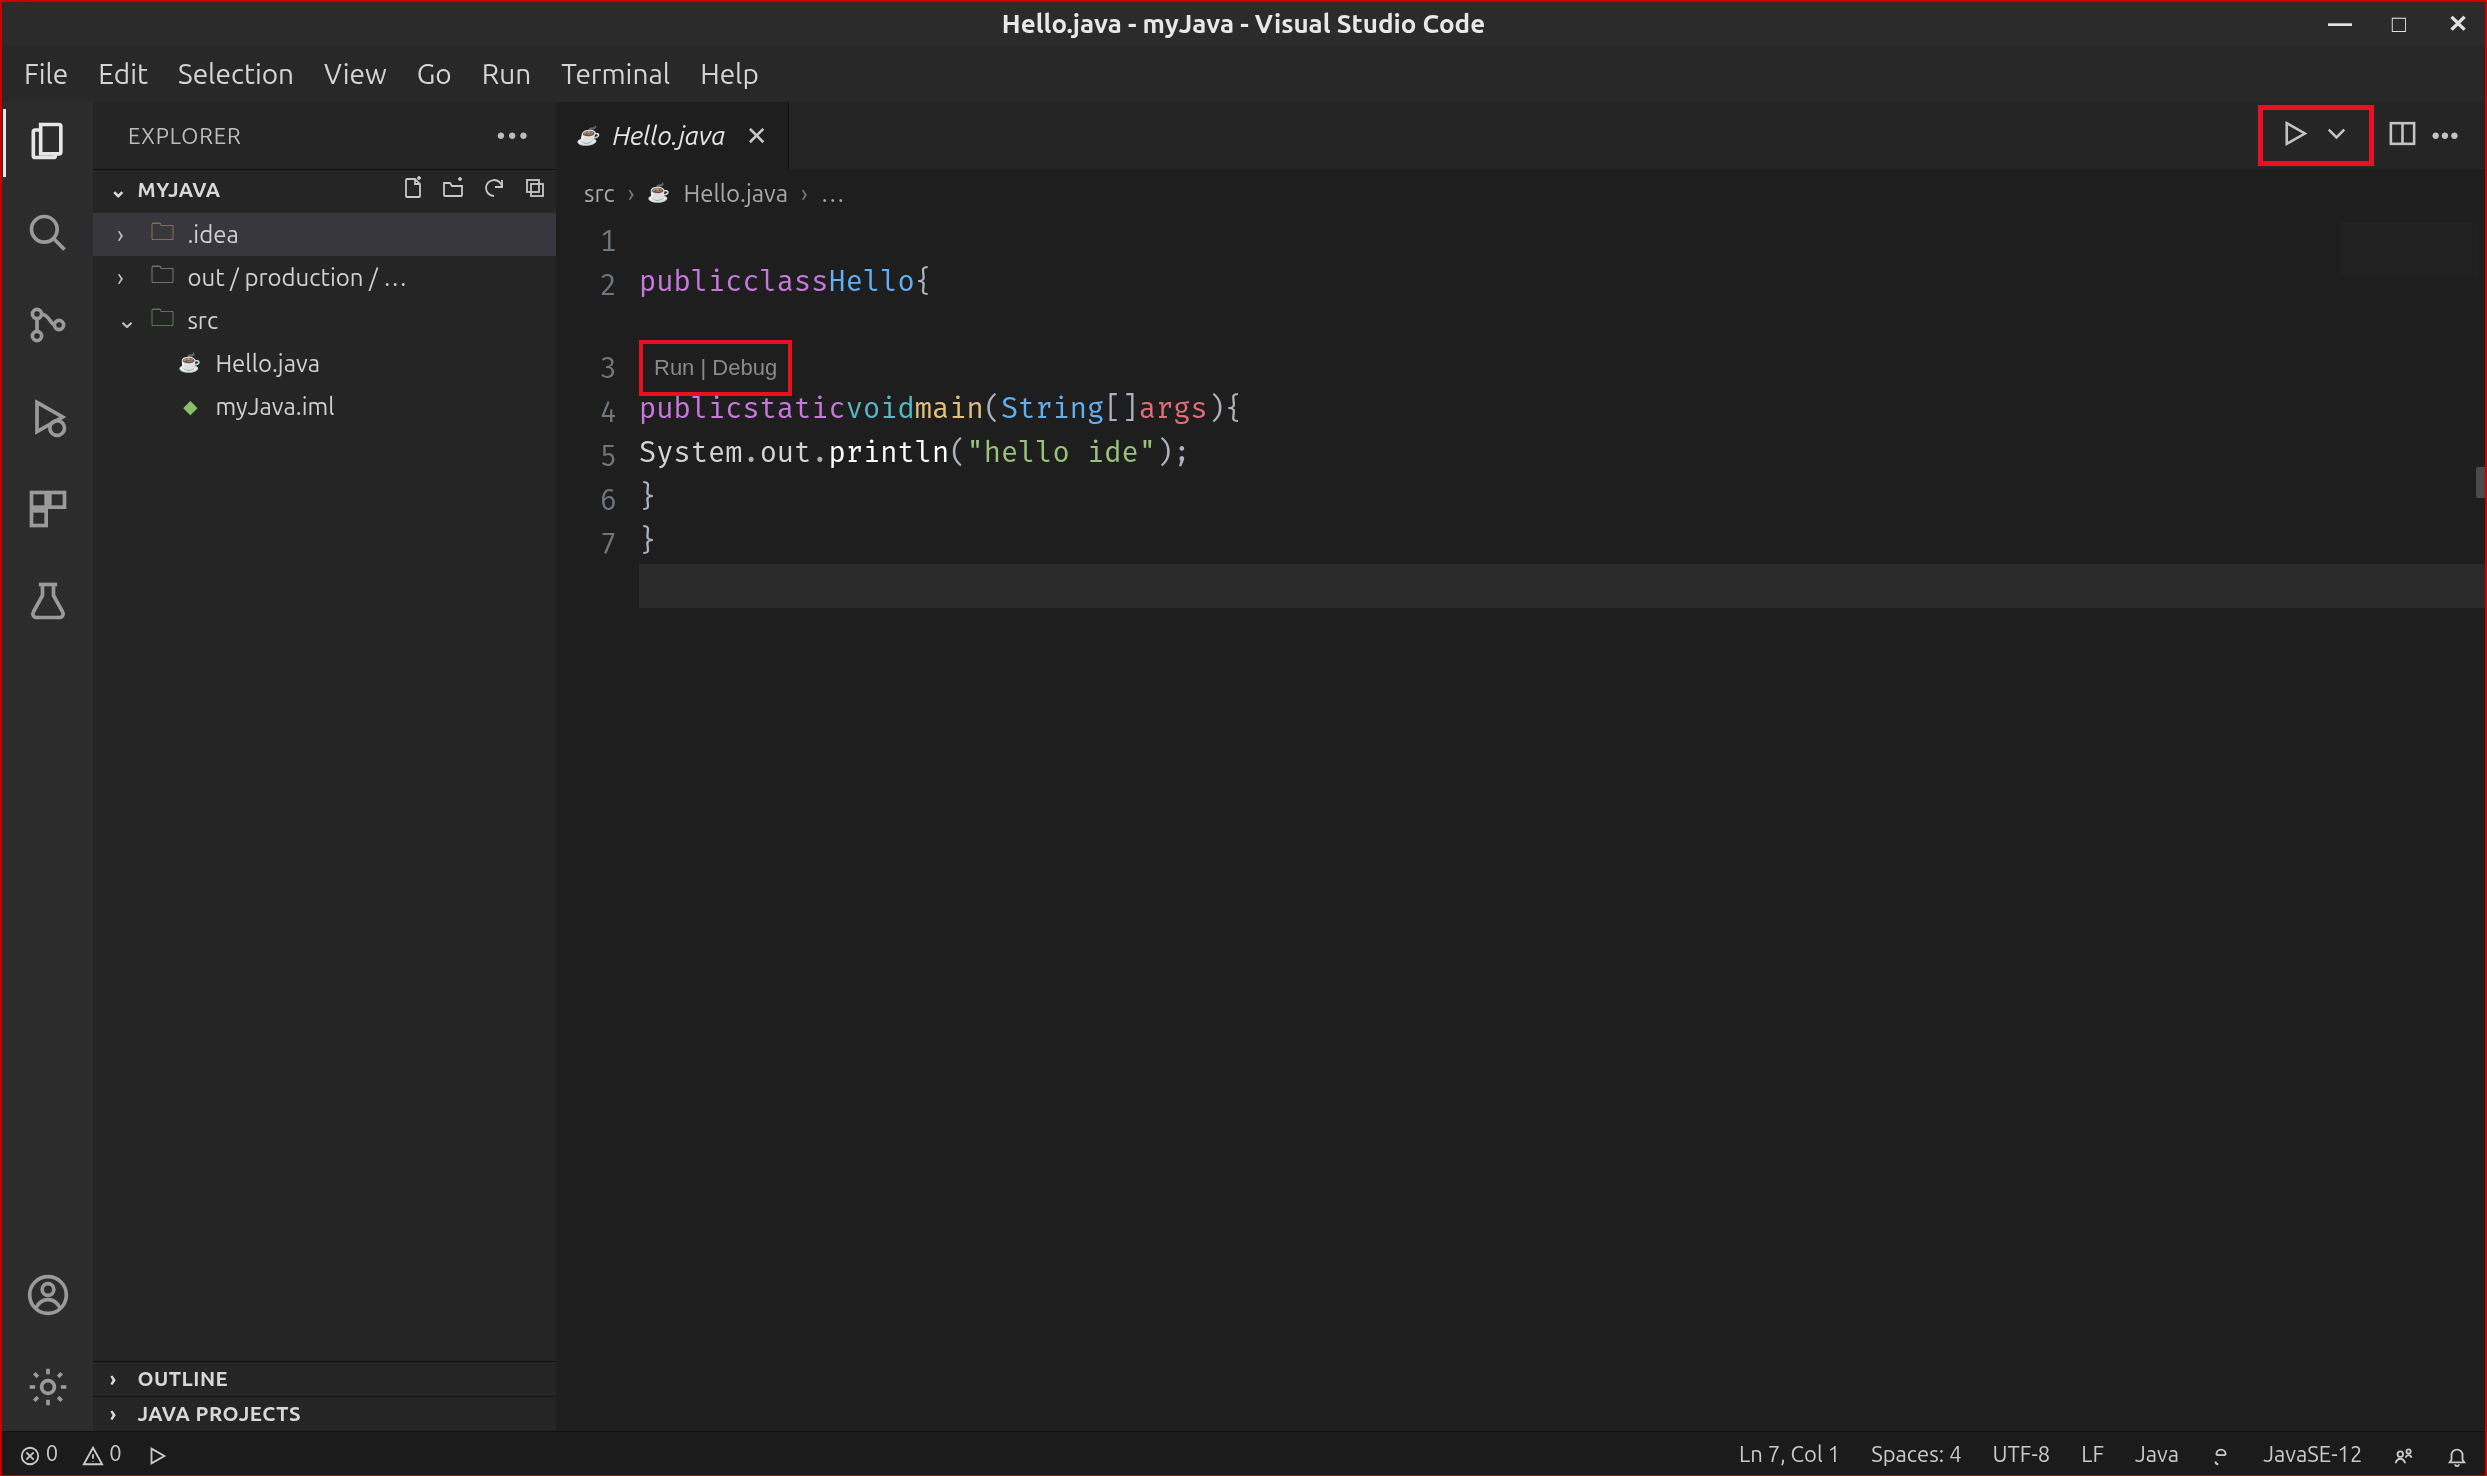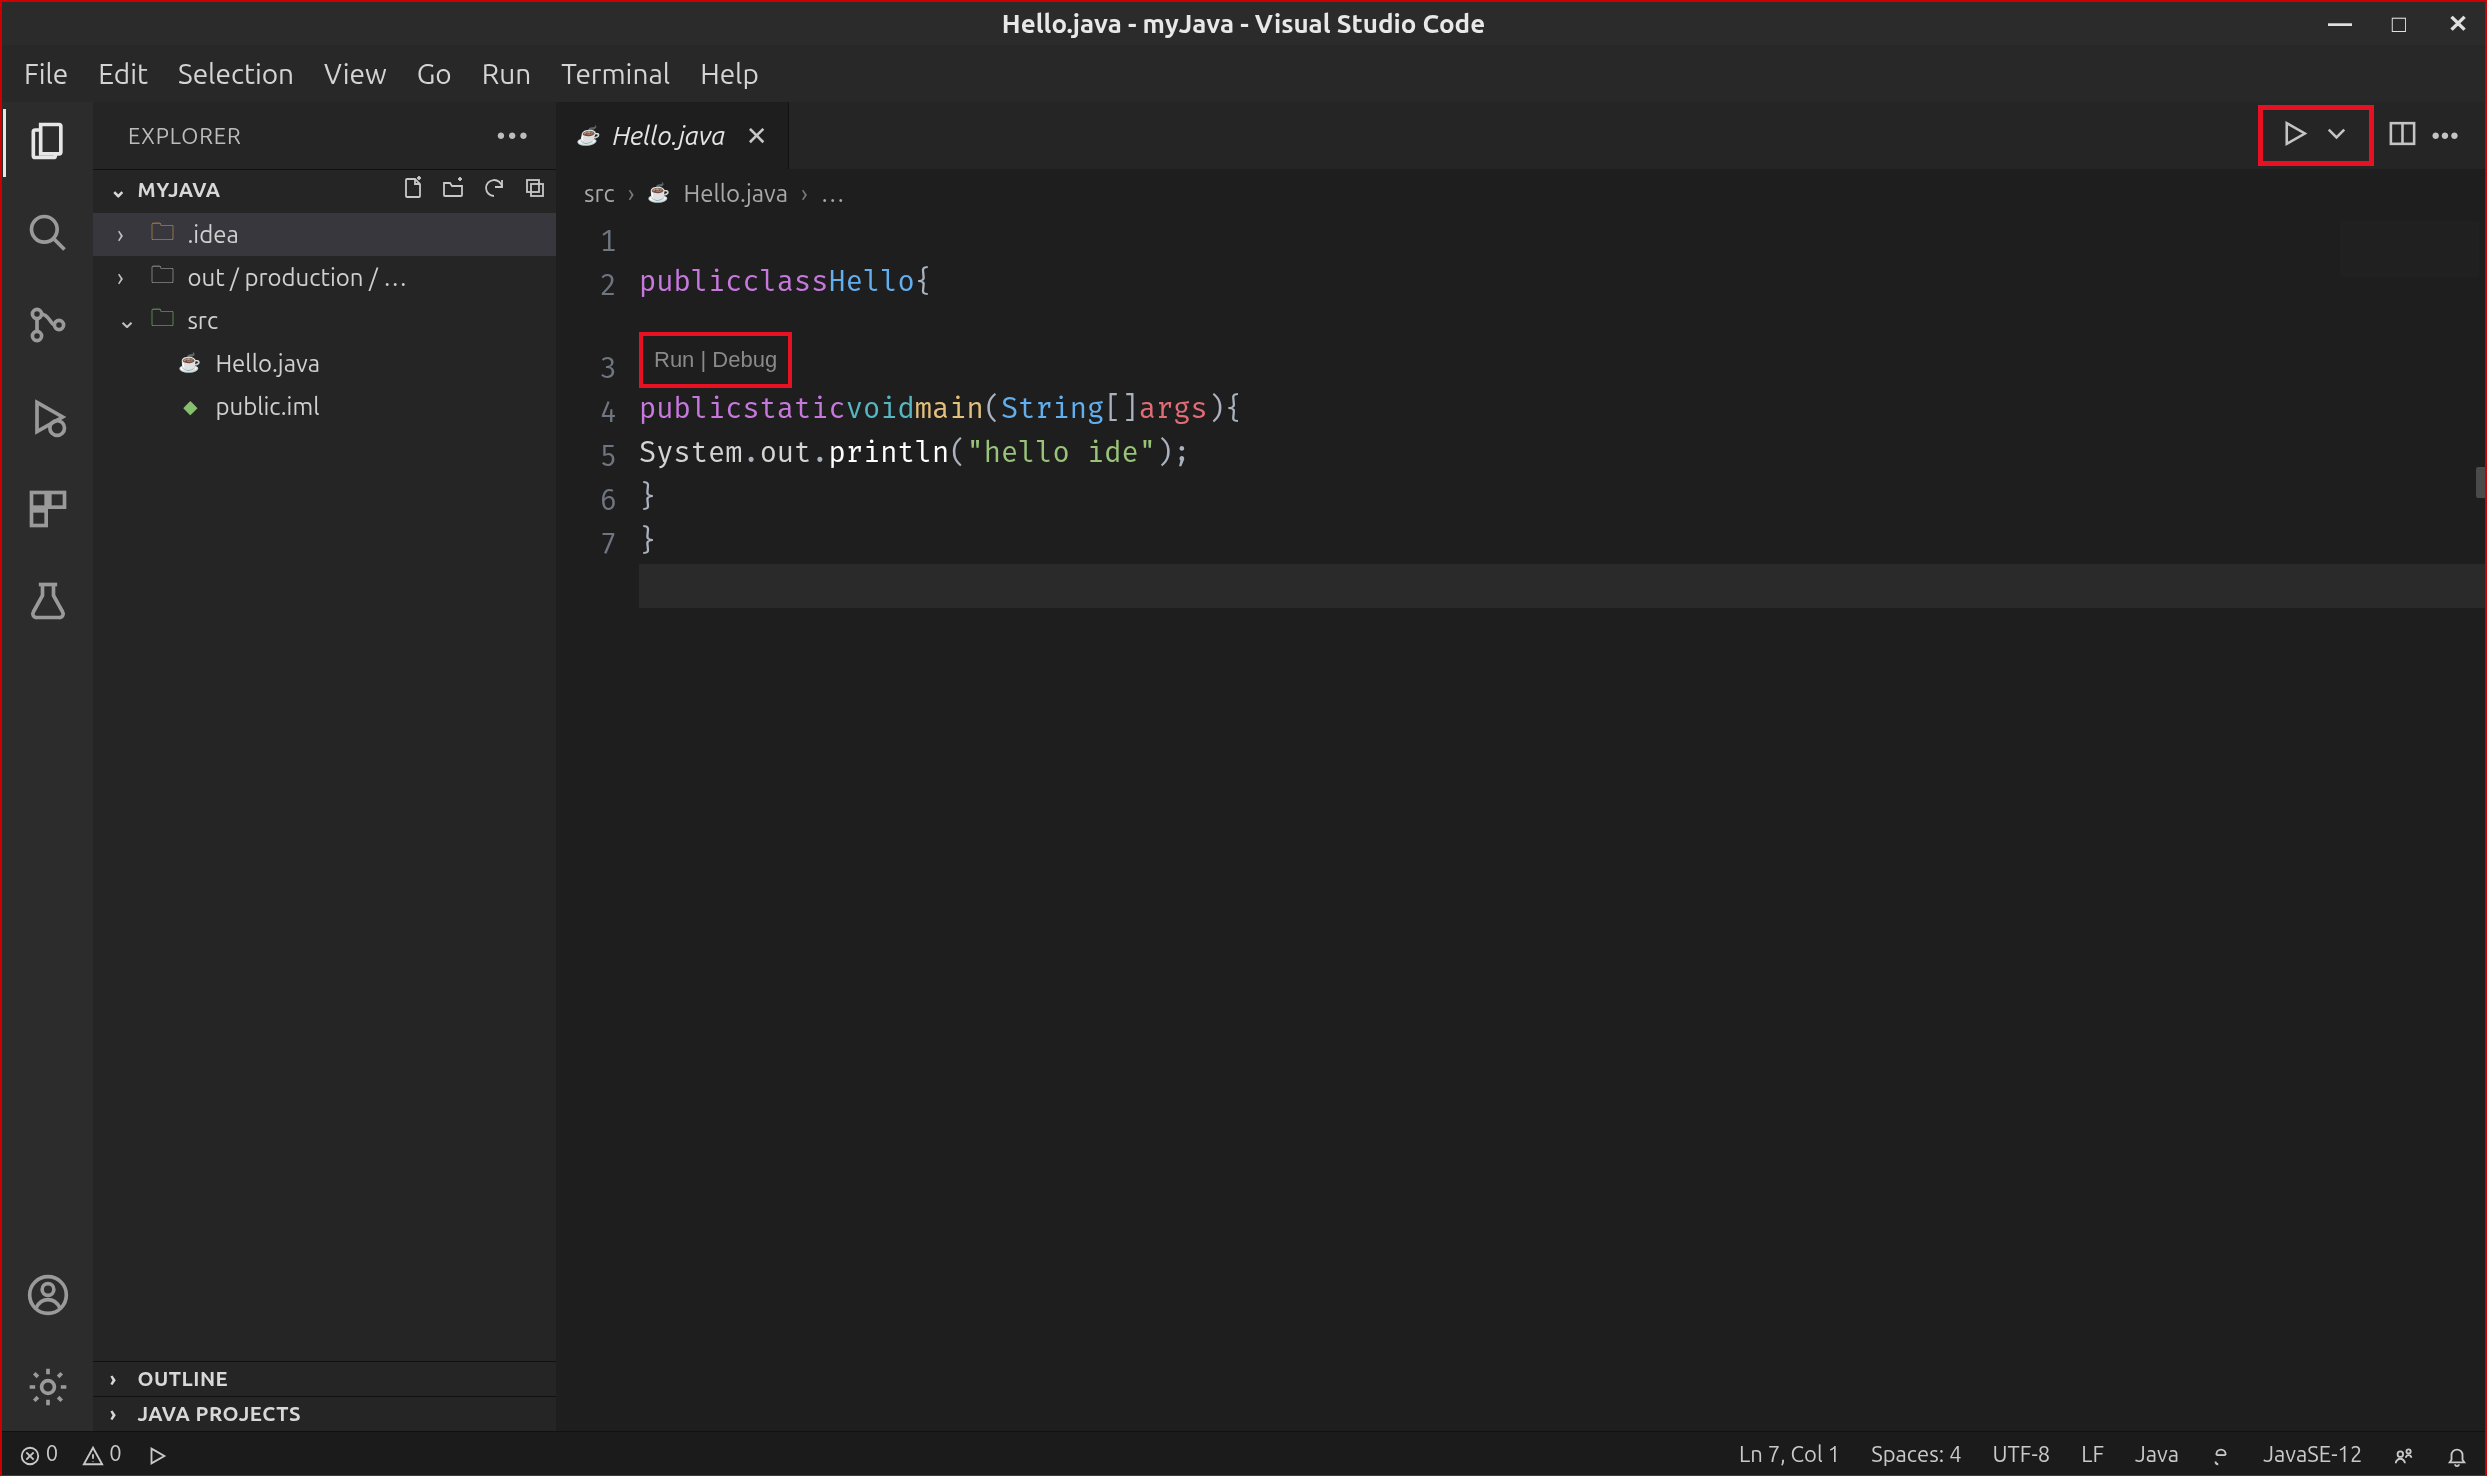--- a/index.html
+++ b/index.html
@@ -158,21 +158,21 @@
   .breadcrumbs .sep { color: #7a7a7a; }
   .code {
     flex: 1; display: flex; font-family: "Fira Code", Consolas, monospace;
     font-size: 28px; line-height: 44px; position: relative;
   }
   .gutter { width: 83px; text-align: right; color: #6e7681; padding-right: 22px; padding-top: 3.7px; user-select: none;}
   .codelines { flex: 1; padding-top: 3.7px; position: relative; margin-top: 40px; }
   .codeline { white-space: pre; height: 44px; display: flex; align-items: center; }
   .codeline.current { background: #2a2a2a; }
   .codelens {
-    color: #8a8a8a; font-size: 22px; height: 39px; display: flex; align-items: flex-end;
+    color: #8a8a8a; font-size: 22px; height: 39px; display: flex; align-items: center;
     font-family: "Segoe UI", sans-serif;
   }
   .codelens .box { border: 4.6px solid #e81123; padding: 1.9px 11px; }
   .tok-kw { color: #c678dd; }
   .tok-type { color: #56b6c2; }
   .tok-cls { color: #61afef; }
   .tok-fn { color: #e5c07b; }
   .tok-call { color: #ffffff; }
   .tok-var { color: #e06c75; text-align: right; }
   .tok-str { color: #98c379; }
@@ -328,21 +328,21 @@
           <span class="label">src</span>
         </div>
         <div class="tree-row depth1">
           <span class="chev"></span>
           <span class="icon java-ico">☕</span>
           <span class="label">Hello.java</span>
         </div>
         <div class="tree-row depth1">
           <span class="chev"></span>
           <span class="icon iml-ico">◆</span>
-          <span class="label">public.iml</span>
+          <span class="label">myJava.iml</span>
         </div>
       </div>
 
     <div class="sidebar-bottom">
       <div class="section-header">
         <span class="chev">›</span>
         <span>OUTLINE</span>
       </div>
       <div class="section-header">
         <span class="chev">›</span>

